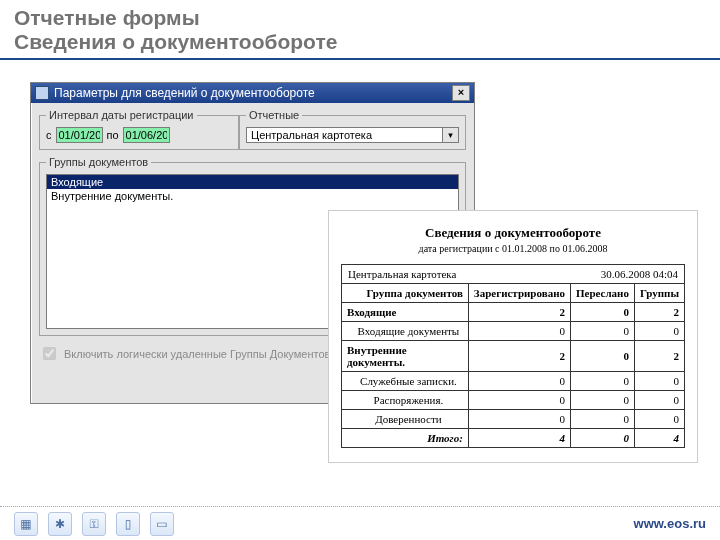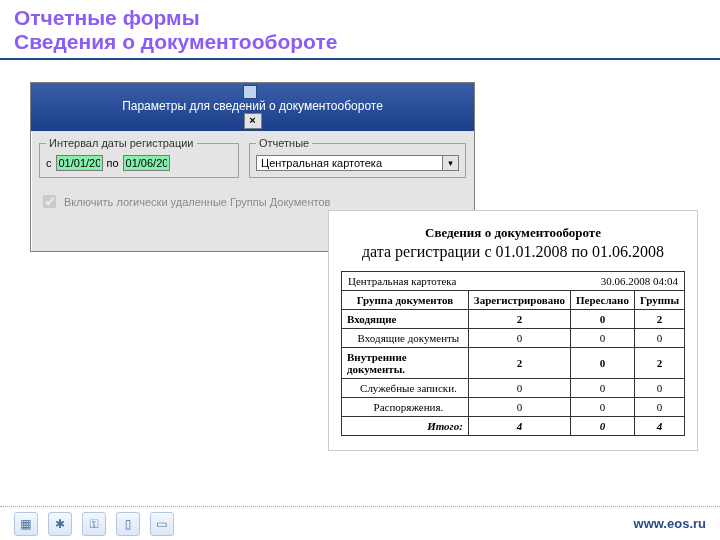--- a/index.html
+++ b/index.html
@@ -11,42 +11,41 @@
     background: #fff;
     position: relative;
     overflow: hidden;
   }
   .header {
     padding: 6px 14px 4px 14px;
     border-bottom: 2px solid #1a4a8a;
   }
   .header h1, .header h2 {
     margin: 0;
-    color: #8b5cf6;
+    color: #737373;
     font-weight: bold;
     font-size: 21px;
     line-height: 1.15;
   }
   .dialog {
     position: absolute;
     top: 82px;
     left: 30px;
     width: 445px;
     background: #e4e4e4;
     border: 1px solid #808080;
     box-shadow: 1px 1px 0 #fff inset;
   }
   .titlebar {
     background: linear-gradient(#3a5fa8, #1a3f88);
     color: #fff;
     display: flex;
     align-items: center;
     padding: 2px 4px;
     font-size: 12px;
-    flex-direction: column;
   }
   .titlebar .tb-icon {
     width: 14px; height: 14px;
     background: #c0d4f0;
     border: 1px solid #2a4a7a;
     margin-right: 5px;
   }
   .titlebar .tb-title { flex: 1; }
   .titlebar .tb-close {
     width: 18px; height: 16px;
@@ -59,21 +58,21 @@
     line-height: 13px;
     cursor: pointer;
   }
   .dlg-body { padding: 6px 8px 40px 8px; font-size: 11px; }
   fieldset {
     border: 1px solid #a0a0a0;
     margin: 0 0 6px 0;
     padding: 6px;
   }
   legend { font-size: 11px; color: #333; padding: 0 3px; }
-  .row-top { display: flex; gap: 10px; }
+  .row-top { display: flex; }
   .fs-interval { flex: 0 0 200px; }
   .fs-cardfile { flex: 1; }
   .date-row { display: flex; align-items: center; gap: 4px; }
   .date-row label { font-size: 11px; }
   .date-input {
     width: 47px;
     font-size: 11px;
     padding: 1px 2px;
     border: 1px solid #7a7a7a;
     background: #86efac;
@@ -131,41 +130,41 @@
   .report-title {
     text-align: center;
     font-weight: bold;
     font-family: "Times New Roman", serif;
     font-size: 13px;
     margin: 4px 0 2px 0;
   }
   .report-sub {
     text-align: center;
     font-family: "Times New Roman", serif;
-    font-size: 16px;
+    font-size: 10px;
     margin-bottom: 10px;
   }
   .report-meta {
     display: flex;
     justify-content: space-between;
     border: 1px solid #333;
     font-family: "Times New Roman", serif;
   }
   .report-meta span { padding: 3px 6px; font-size: 11px; }
   table.rt {
     width: 100%;
     border-collapse: collapse;
     font-family: "Times New Roman", serif;
     font-size: 11px;
     margin-top: -1px;
   }
   table.rt th, table.rt td {
     border: 1px solid #333;
     padding: 3px 5px;
-    text-align: center;
+    text-align: right;
   }
   table.rt th { font-weight: bold; }
   table.rt td.name { text-align: left; }
   table.rt td.indent { text-align: center; padding-left: 12px; }
   tr.bold td { font-weight: bold; }
   tr.total td { font-style: italic; font-weight: bold; }
   
   .footer {
     position: absolute;
     bottom: 0;
@@ -215,20 +214,27 @@
         </div>
       </fieldset>
       <fieldset class="fs-cardfile">
         <legend>Отчетные</legend>
         <div class="combo">
           <input value="Центральная картотека" style="">
           <span class="arrow">▾</span>
         </div>
       </fieldset>
     </div>
+    <fieldset class="fs-groups">
+      <legend>Группы документов</legend>
+      <div class="listbox" id="groups-listbox">
+          <div class="list-item selected">Входящие</div>
+          <div class="list-item">Внутренние документы.</div>
+        </div>
+    </fieldset>
     <div class="chk-row">
       <input type="checkbox" checked="" disabled="" style="">
       <span>Включить логически удаленные Группы Документов</span>
     </div>
   </div>
 </div>
 
 <div class="report">
   <div class="report-title">Сведения о документообороте</div>
   <div class="report-sub">дата регистрации с 01.01.2008 по 01.06.2008</div>
@@ -269,20 +275,26 @@
           <td>0</td>
           <td>0</td>
           <td>0</td>
         </tr>
         <tr>
           <td class="indent">Распоряжения.</td>
           <td>0</td>
           <td>0</td>
           <td>0</td>
         </tr>
+        <tr>
+          <td class="indent">Доверенности</td>
+          <td>0</td>
+          <td>0</td>
+          <td>0</td>
+        </tr>
         <tr class="total">
           <td class="name" style="text-align: right;">Итого:</td>
           <td>4</td>
           <td>0</td>
           <td>4</td>
         </tr>
       </tbody>
   </table>
 </div>
 

